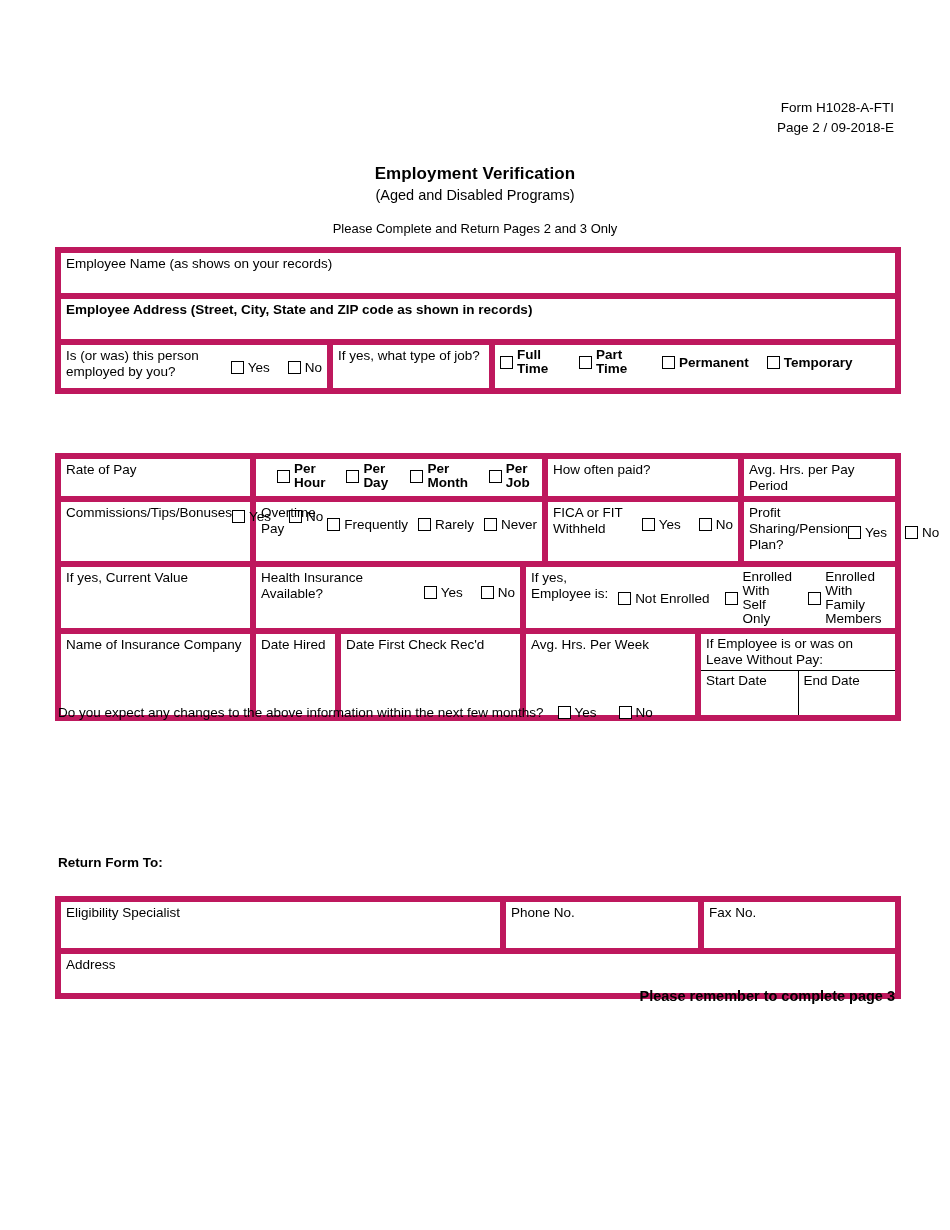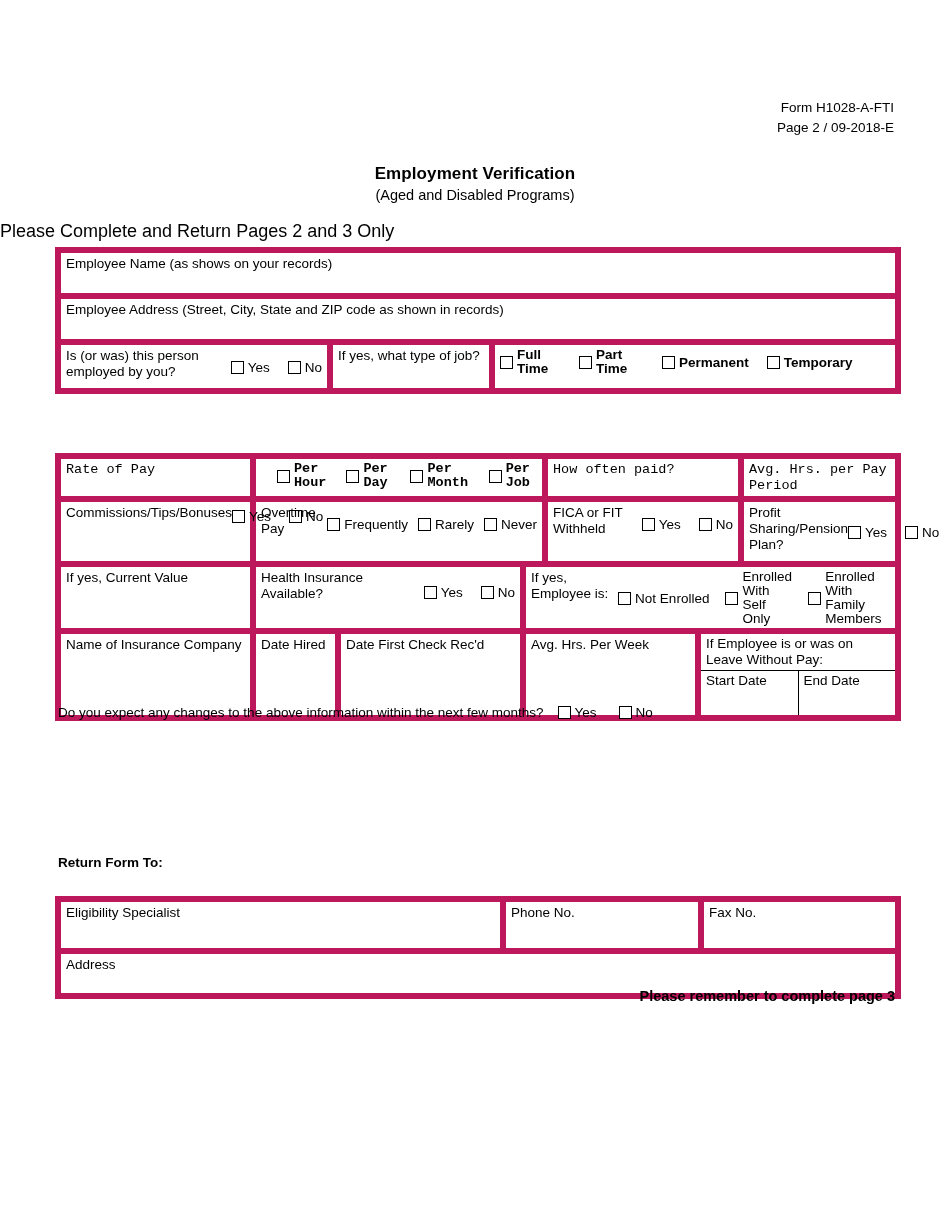--- a/index.html
+++ b/index.html
@@ -50,22 +50,22 @@
   .sub-title {
     font-size: 14.5px;
     line-height: 21px;
     margin-top: 1px;
   }
   .instruction-line {
     position: absolute;
     top: 221px;
     left: 0;
     width: 950px;
-    text-align: left;
-    font-size: 18px;
+    text-align: center;
+    font-size: 13px;
   }
 
   
   .ftable {
     position: absolute;
     border-collapse: collapse;
     table-layout: fixed;
     background: #fff;
   }
   .ftable td {
@@ -110,40 +110,40 @@
   .bold-opt .txt { font-weight: bold; }
 
   
   #table-employee {
     top: 247px;
     left: 55px;
     width: 840px;
   }
   #table-employee td { height: 100%; }
   .r1 { height: 46px; }
-  .r2 { height: 46px; }
+  .r2 { height: 46px; font-weight: bold; }
   .r3 { height: 46px; }
 
   
   .notes {
     position: absolute;
     top: 409px;
     left: 55px;
     width: 840px;
     font-size: 14px;
     line-height: 21px;
   }
 
   
   #table-pay {
     top: 453px;
     left: 55px;
     width: 840px;
   }
-  .pay-r1 { height: 42px; font-family: Liberation Mono, monospace; }
+  .pay-r1 { height: 42px; }
   .pay-r2 { height: 45px; }
   .pay-r3 { height: 57px; }
   .pay-r4 { height: 68px; }
 
   .stack-cell {
     display: flex;
     flex-direction: row;
     justify-content: flex-start;
     height: 100%;
   }

